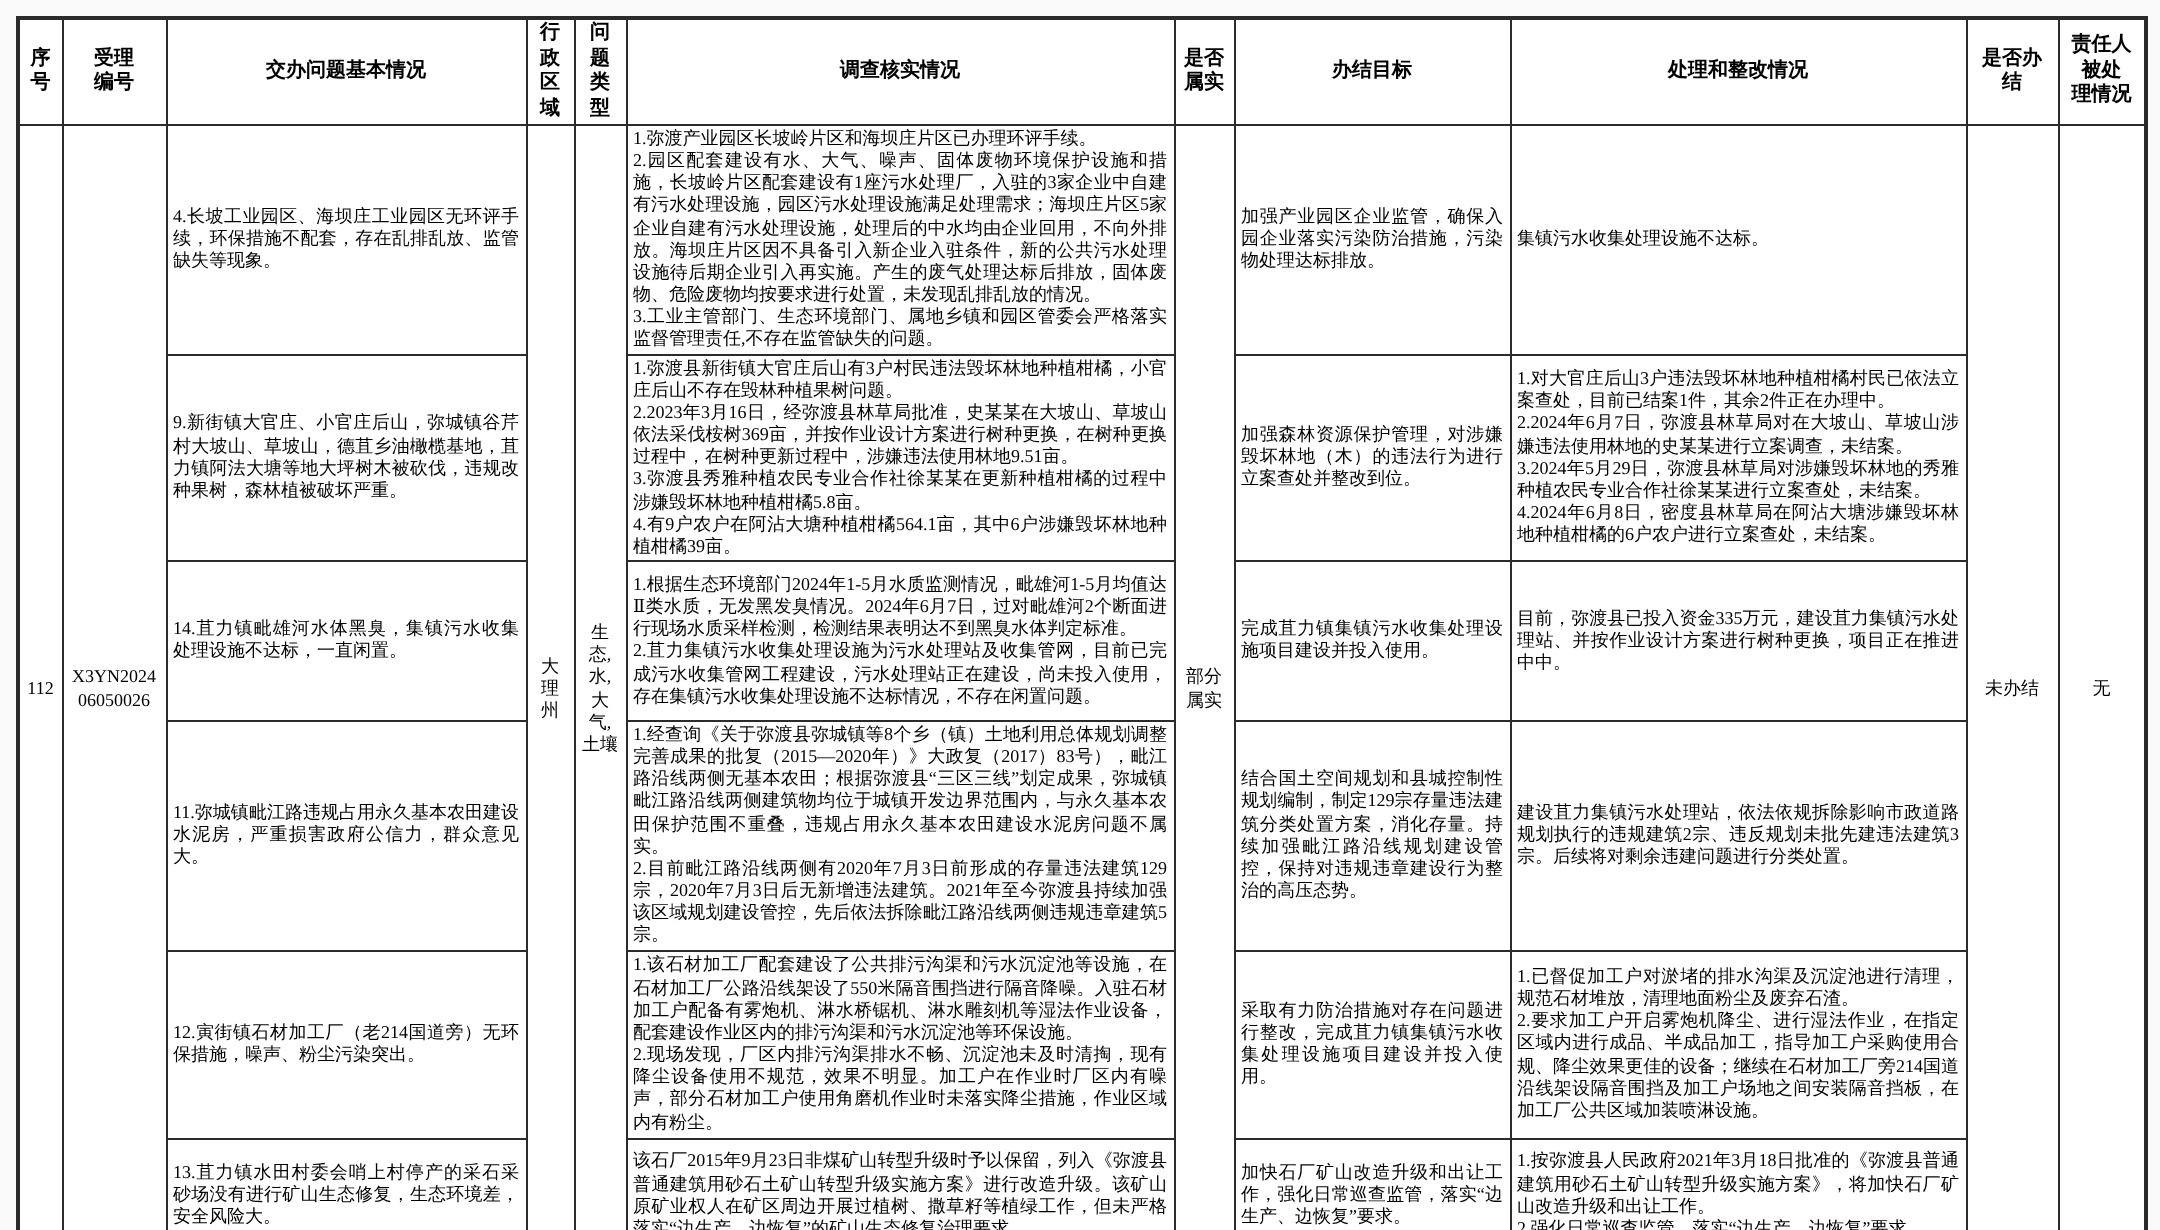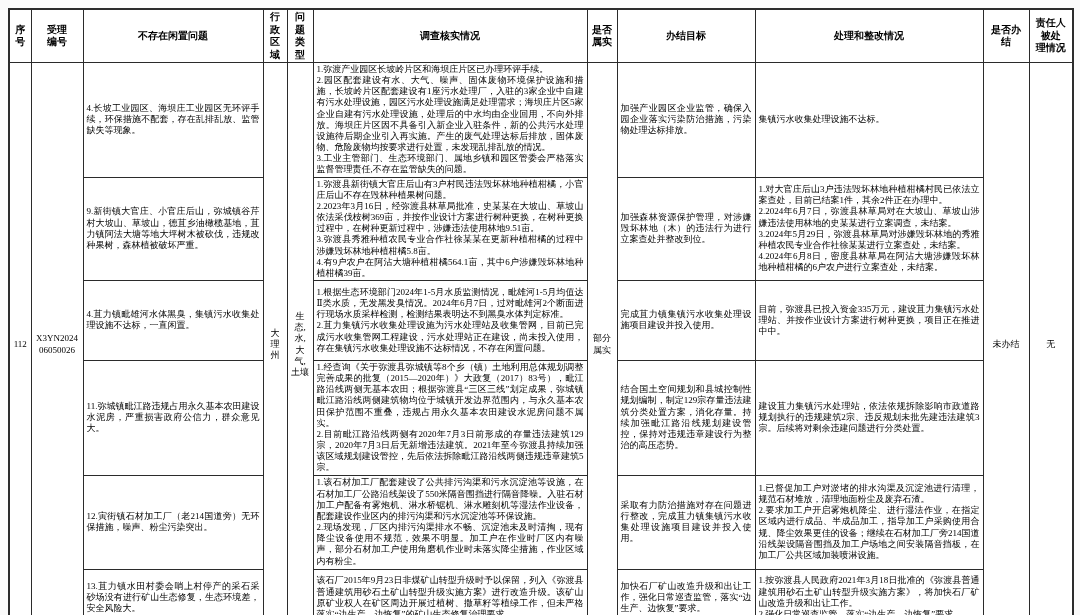--- a/index.html
+++ b/index.html
@@ -37,21 +37,21 @@
         <col style="width:228px">
       <col style="width:46px">
         <col style="width:44px">
     </colgroup>
 
     <tbody>
         <tr class="hdr">
       <th>序号</th>
       <th>受理
 编号</th>
-      <th>不存在闲置问题</th>
+      <th>交办问题基本情况</th>
       <th>行政
 区域</th>
       <th>问题
 类型</th>
       <th>调查核实情况</th>
       <th>是否
 属实</th>
       <th>办结目标</th>
       <th>处理和整改情况</th>
       <th>是否办结</th>
@@ -82,21 +82,21 @@
 3.弥渡县秀雅种植农民专业合作社徐某某在更新种植柑橘的过程中涉嫌毁坏林地种植柑橘5.8亩。
 4.有9户农户在阿沾大塘种植柑橘564.1亩，其中6户涉嫌毁坏林地种植柑橘39亩。</td>
       <td class="j">加强森林资源保护管理，对涉嫌毁坏林地（木）的违法行为进行立案查处并整改到位。</td>
       <td class="j">1.对大官庄后山3户违法毁坏林地种植柑橘村民已依法立案查处，目前已结案1件，其余2件正在办理中。
 2.2024年6月7日，弥渡县林草局对在大坡山、草坡山涉嫌违法使用林地的史某某进行立案调查，未结案。
 3.2024年5月29日，弥渡县林草局对涉嫌毁坏林地的秀雅种植农民专业合作社徐某某进行立案查处，未结案。
 4.2024年6月8日，密度县林草局在阿沾大塘涉嫌毁坏林地种植柑橘的6户农户进行立案查处，未结案。</td>
     </tr>
 
     <tr class="r3">
-      <td class="j">4.苴力镇毗雄河水体黑臭，集镇污水收集处理设施不达标，一直闲置。</td>
+      <td class="j">14.苴力镇毗雄河水体黑臭，集镇污水收集处理设施不达标，一直闲置。</td>
       <td class="j">1.根据生态环境部门2024年1-5月水质监测情况，毗雄河1-5月均值达Ⅱ类水质，无发黑发臭情况。2024年6月7日，过对毗雄河2个断面进行现场水质采样检测，检测结果表明达不到黑臭水体判定标准。
 2.苴力集镇污水收集处理设施为污水处理站及收集管网，目前已完成污水收集管网工程建设，污水处理站正在建设，尚未投入使用，存在集镇污水收集处理设施不达标情况，不存在闲置问题。</td>
       <td class="j">完成苴力镇集镇污水收集处理设施项目建设并投入使用。</td>
       <td class="j">目前，弥渡县已投入资金335万元，建设苴力集镇污水处理站、并按作业设计方案进行树种更换，项目正在推进中中。</td>
     </tr>
 
     <tr class="r4">
       <td class="j">11.弥城镇毗江路违规占用永久基本农田建设水泥房，严重损害政府公信力，群众意见大。</td>
       <td class="j">1.经查询《关于弥渡县弥城镇等8个乡（镇）土地利用总体规划调整完善成果的批复（2015—2020年）》大政复（2017）83号），毗江路沿线两侧无基本农田；根据弥渡县“三区三线”划定成果，弥城镇毗江路沿线两侧建筑物均位于城镇开发边界范围内，与永久基本农田保护范围不重叠，违规占用永久基本农田建设水泥房问题不属实。
 2.目前毗江路沿线两侧有2020年7月3日前形成的存量违法建筑129宗，2020年7月3日后无新增违法建筑。2021年至今弥渡县持续加强该区域规划建设管控，先后依法拆除毗江路沿线两侧违规违章建筑5宗。</td>

